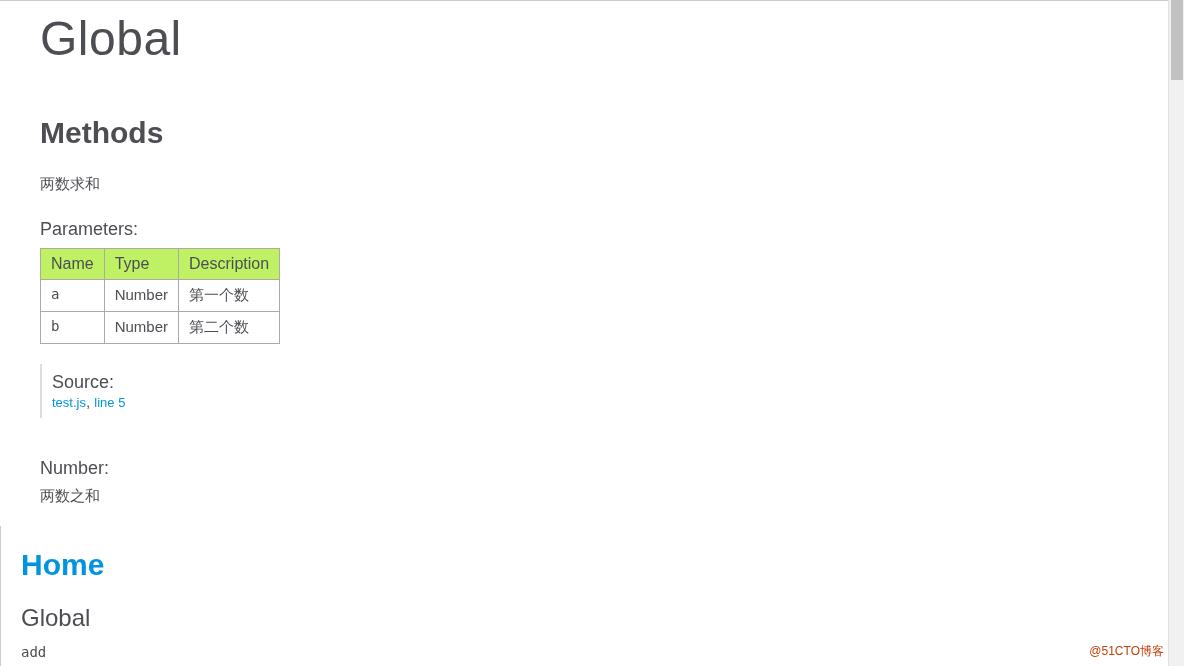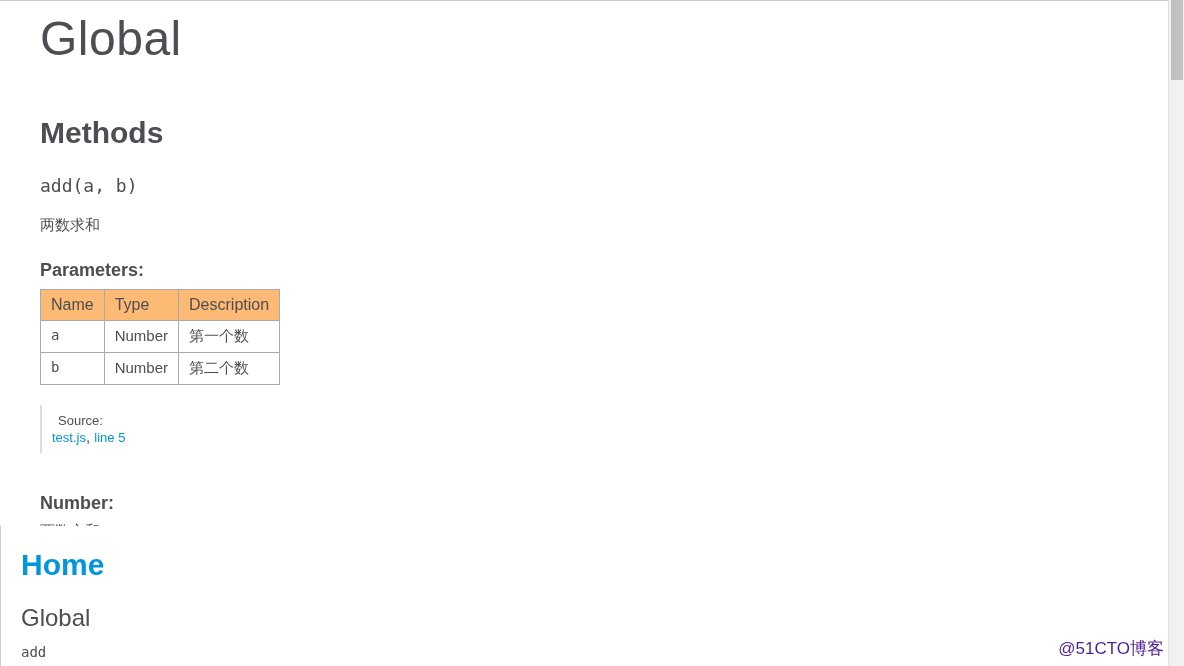--- a/index.html
+++ b/index.html
@@ -42,30 +42,30 @@
   margin-bottom: 20px;
   font-weight: 400;
 }
 .desc {
   font-size: 15px;
   margin-bottom: 25px;
   color: #4d4e53;
 }
 .subheading {
   font-size: 18px;
-  font-weight: 700;
+  font-weight: 400;
   color: #4d4e53;
   margin-bottom: 8px;
 }
 table.params {
   border-collapse: collapse;
   margin-bottom: 20px;
 }
 table.params th {
-  background: #fdba74;
+  background: #bef264;
   border: 1px solid #aaa;
   text-align: left;
   font-weight: 400;
   font-size: 16px;
   color: #4d4e53;
   padding: 6px 10px;
 }
 table.params td {
   border: 1px solid #aaa;
   padding: 6px 10px;
@@ -74,24 +74,23 @@
   vertical-align: top;
 }
 table.params td.name { font-family: Consolas, Monaco, monospace; font-size: 14px; }
 .details {
   border-left: 2px solid #ddd;
   padding: 8px 0 8px 10px;
   margin: 12px 0 40px 0;
   display: flex;
 }
 .details .label {
-  font-size: 13px;
+  font-size: 18px;
   color: #4d4e53;
   width: 150px;
-  margin-left: 6px;
 }
 .details .value a {
   color: #0095dd;
   font-size: 13px;
   text-decoration: none;
 }
 .details .value { color: #4d4e53; font-size: 15px; }
 nav.sidebar {
   width: 355px;
   border-left: 1px solid #ccc;
@@ -135,35 +134,34 @@
   top: 0;
   width: 12px;
   height: 80px;
   background: #c1c1c1;
   border-radius: 0;
 }
 .watermark {
   position: absolute;
   right: 20px;
   bottom: 6px;
-  font-size: 17px;
-  color: #4c1d95;
+  font-size: 12px;
+  color: #c2410c;
   font-family: sans-serif;
 }
 </style>
 </head>
 <body>
 
 <div class="page-wrap">
   <main>
     <h1 class="page-title">Global</h1>
 
     <h3 class="section-title">Methods</h3>
 
-    <div class="method-sig">add(a, b)</div>
 
     <div class="desc">两数求和</div>
 
     <div class="subheading">Parameters:</div>
 
     <table class="params">
       <thead>
         <tr>
           <th>Name</th>
           <th>Type</th>

